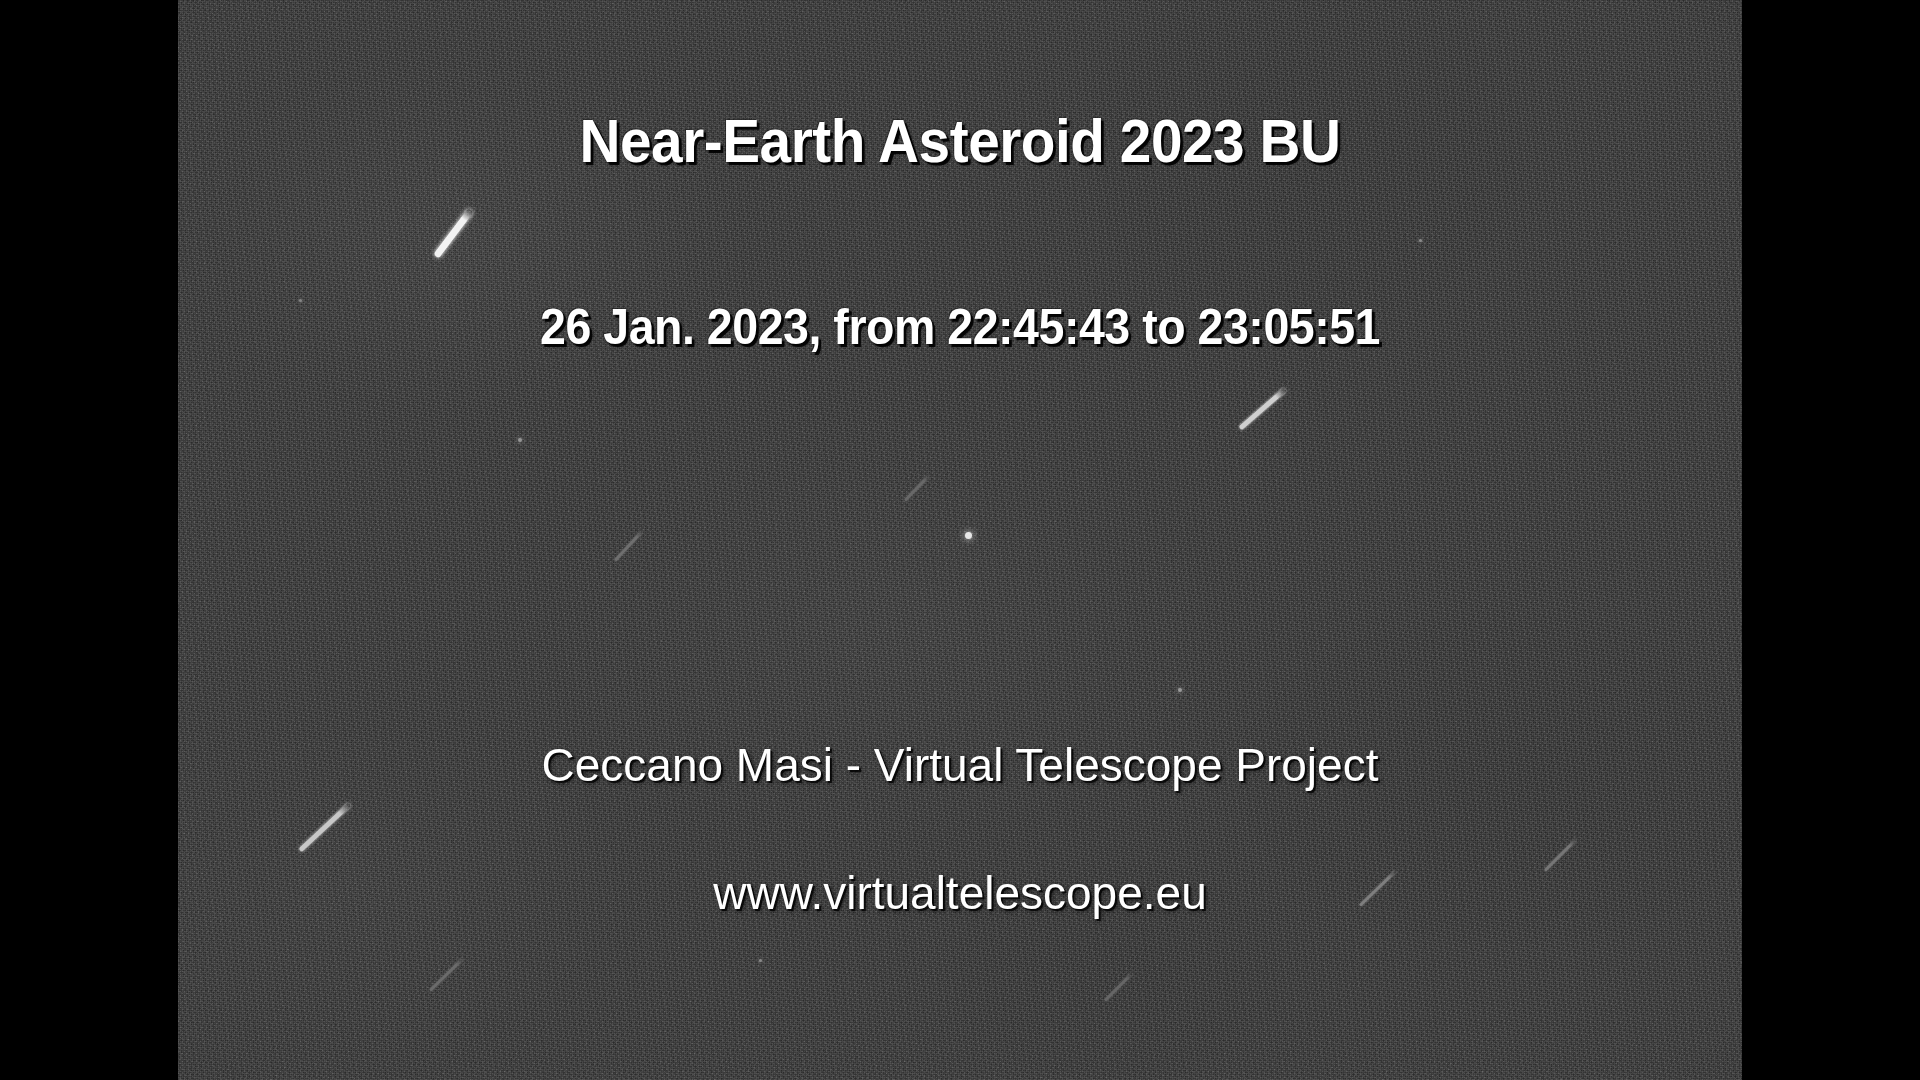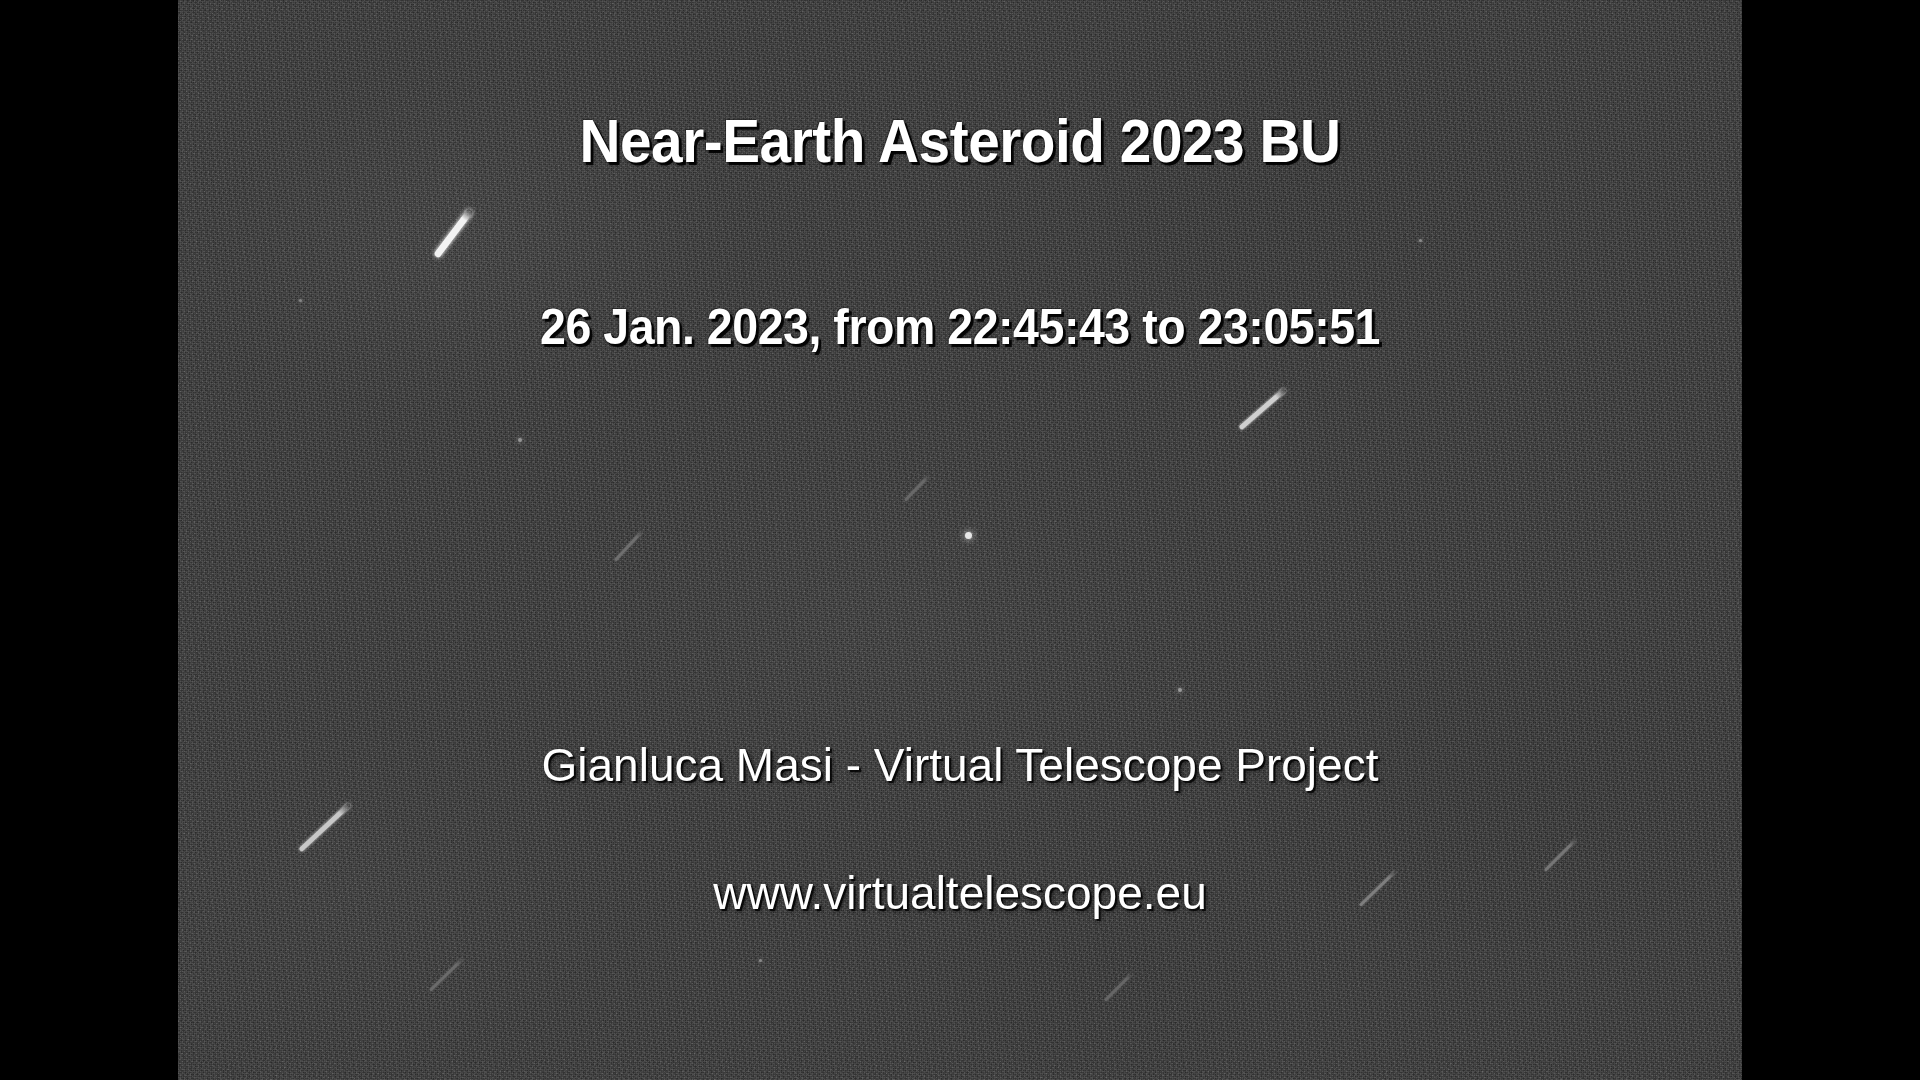--- a/index.html
+++ b/index.html
@@ -165,19 +165,19 @@
   </div>
 
   <div class="pillar left"></div>
   <div class="pillar right"></div>
 
   <div id="overlay">
     <div class="txt title">Near-Earth Asteroid 2023 BU</div>
 
     <div class="txt subtitle">26 Jan. 2023, from 22:45:43 to 23:05:51</div>
 
-    <div class="txt credit credit-1">Gianluca Masi - Virtual Telescope Project</div>
+    <div class="txt credit credit-1">Ceccano Masi - Virtual Telescope Project</div>
 
 
     <div class="txt credit credit-3">www.virtualtelescope.eu</div>
   </div>
 
 </div>
 
 </body></html>

